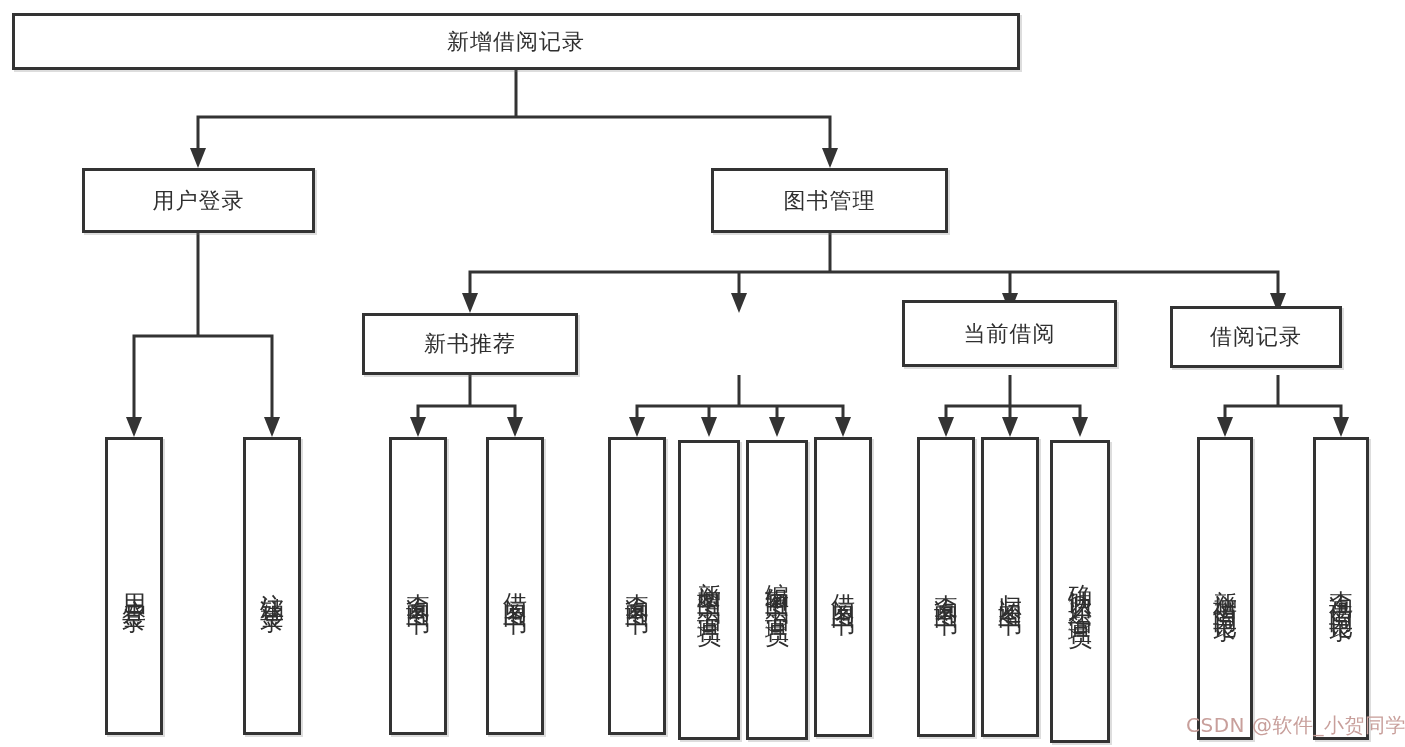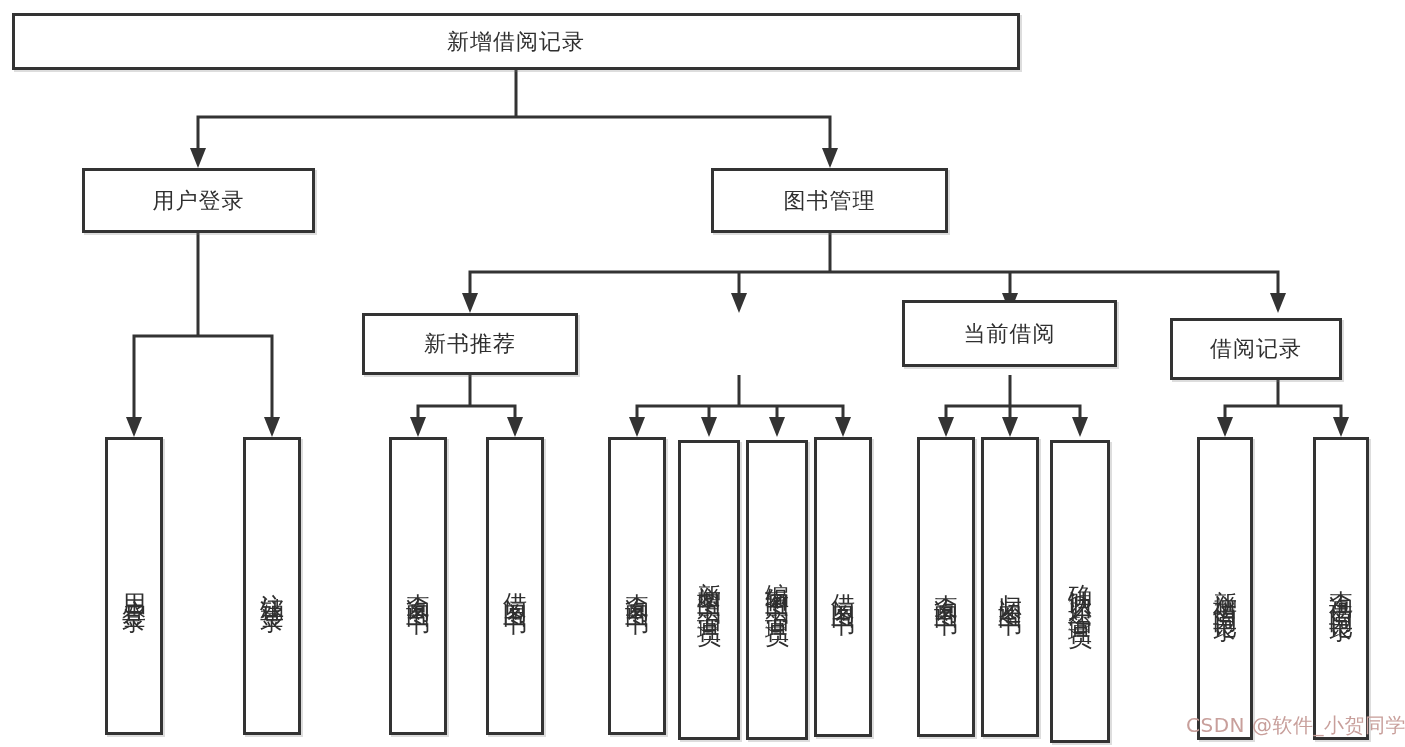--- a/index.html
+++ b/index.html
@@ -93,21 +93,21 @@
     </g>
   </svg>
 
   <div class="box h" style="left:12px; top:13px; width:1008px; height:57px">新增借阅记录</div>
 
   <div class="box h" style="left:82px; top:168px; width:233px; height:65px">用户登录</div>
   <div class="box h" style="left:711px; top:168px; width:237px; height:65px">图书管理</div>
 
   <div class="box h" style="left:362px; top:313px; width:216px; height:62px">新书推荐</div>
   <div class="box h" style="left:902px; top:300px; width:215px; height:67px">当前借阅</div>
-  <div class="box h" style="left:1170px; top:318px; width:172px; height:62px">借阅记录</div>
+  <div class="box h" style="left:1170px; top:306px; width:172px; height:62px">借阅记录</div>
 
   <div class="box v" style="left:105px; top:437px; width:58px; height:298px">用户登录</div>
   <div class="box v" style="left:243px; top:437px; width:58px; height:298px">注销登录</div>
 
   <div class="box v" style="left:389px; top:437px; width:58px; height:298px">查询图书</div>
   <div class="box v" style="left:486px; top:437px; width:58px; height:298px">借阅图书</div>
 
   <div class="box v" style="left:608px; top:437px; width:58px; height:298px">查询图书</div>
   <div class="box v" style="left:678px; top:440px; width:62px; height:300px">新增图书（管理员）</div>
   <div class="box v" style="left:746px; top:440px; width:62px; height:300px">编辑图书（管理员）</div>

